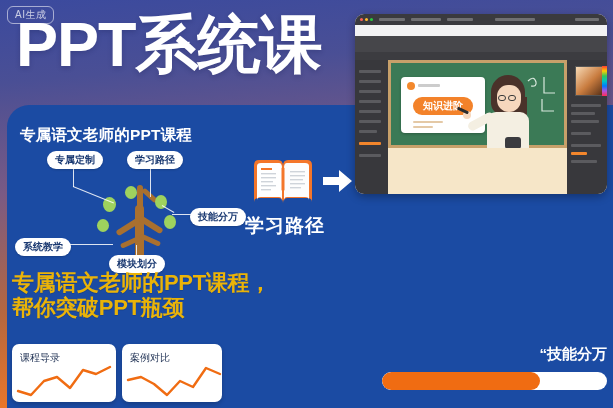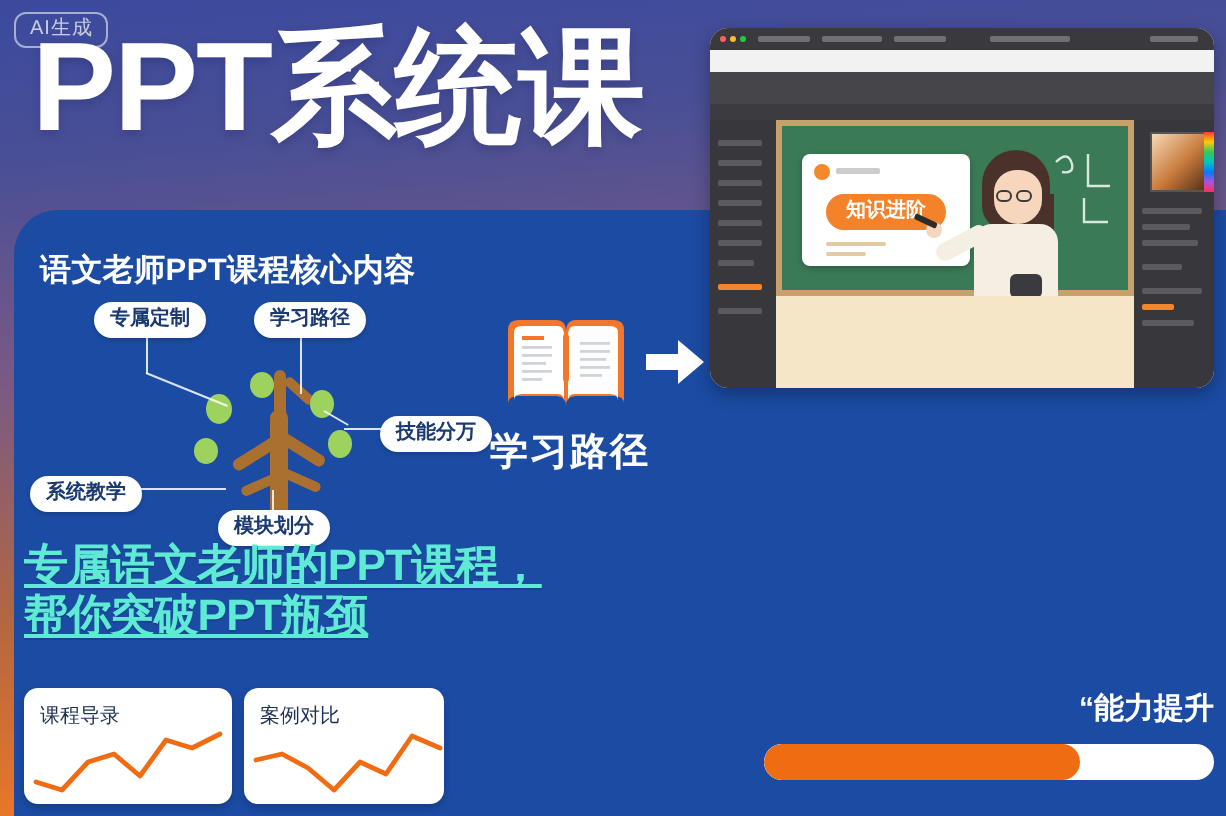--- a/index.html
+++ b/index.html
@@ -99,28 +99,27 @@
     white-space: nowrap;
   }
   .arrow-right {
     position: absolute; left: 316px; top: 63px;
     width: 0; height: 0;
   }
 
   
   .slogan {
     position: absolute; left: 5px; top: 165px;
-    color: #5eead4;
+    color: #eab308;
     font-size: 22px;
     line-height: 25px;
     font-weight: 900;
     letter-spacing: -.3px;
     white-space: nowrap;
     text-shadow: 0 1px 0 rgba(0,0,0,0.12);
-    text-decoration: underline;
   }
 
   
   .shot {
     position: absolute; left: 355px; top: 14px;
     width: 252px; height: 180px;
     background: #ffffff;
     border-radius: 9px;
     overflow: hidden;
     box-shadow: 0 3px 9px rgba(0,0,0,0.3);
@@ -253,21 +252,21 @@
 <body>
 
 <div id="poster">
 
   <div class="ai-badge">AI生成</div>
 
   <div class="headline">PPT系统课</div>
 
   <div class="panel">
 
-    <div class="panel-title">语文老师PPT课程核心内容</div>
+    <div class="panel-title">专属语文老师的PPT课程</div>
 
     <div class="tree-area">
 
       <div class="branch" style="left:128px; top:60px; width:9px; height:58px;"></div>
       <div class="branch" style="left:106px; top:72px; width:26px; height:6px; transform:rotate(-32deg); transform-origin:right center;"></div>
       <div class="branch" style="left:133px; top:70px; width:26px; height:6px; transform:rotate(32deg); transform-origin:left center;"></div>
       <div class="branch" style="left:112px; top:90px; width:22px; height:5px; transform:rotate(-24deg); transform-origin:right center;"></div>
       <div class="branch" style="left:133px; top:88px; width:22px; height:5px; transform:rotate(24deg); transform-origin:left center;"></div>
       <div class="branch" style="left:130px; top:40px; width:6px; height:26px;"></div>
       <div class="branch" style="left:136px; top:42px; width:18px; height:5px; transform:rotate(42deg); transform-origin:left center;"></div>
@@ -336,21 +335,21 @@
 
       <div class="card card-2">
         <div class="card-title">案例对比</div>
         <svg class="spark" viewBox="0 0 96 34" preserveAspectRatio="none">
           <polyline points="2,16 15,13 28,20 41,31 54,17 67,23 80,4 94,10" fill="none" stroke="#f06c12" stroke-width="2.4" stroke-linejoin="round" stroke-linecap="round"></polyline>
         </svg>
       </div>
 
     </div>
 
-    <div class="progress-label">“能力提升</div>
+    <div class="progress-label">“技能分万</div>
     <div class="progress-track">
       <div class="progress-fill" id="pfill" style="width: 70%;"></div>
     </div>
   </div>
 
   <div class="shot">
     <div class="shot-titlebar">
       <span class="dot r"></span>
       <span class="dot y"></span>
       <span class="dot g"></span>

